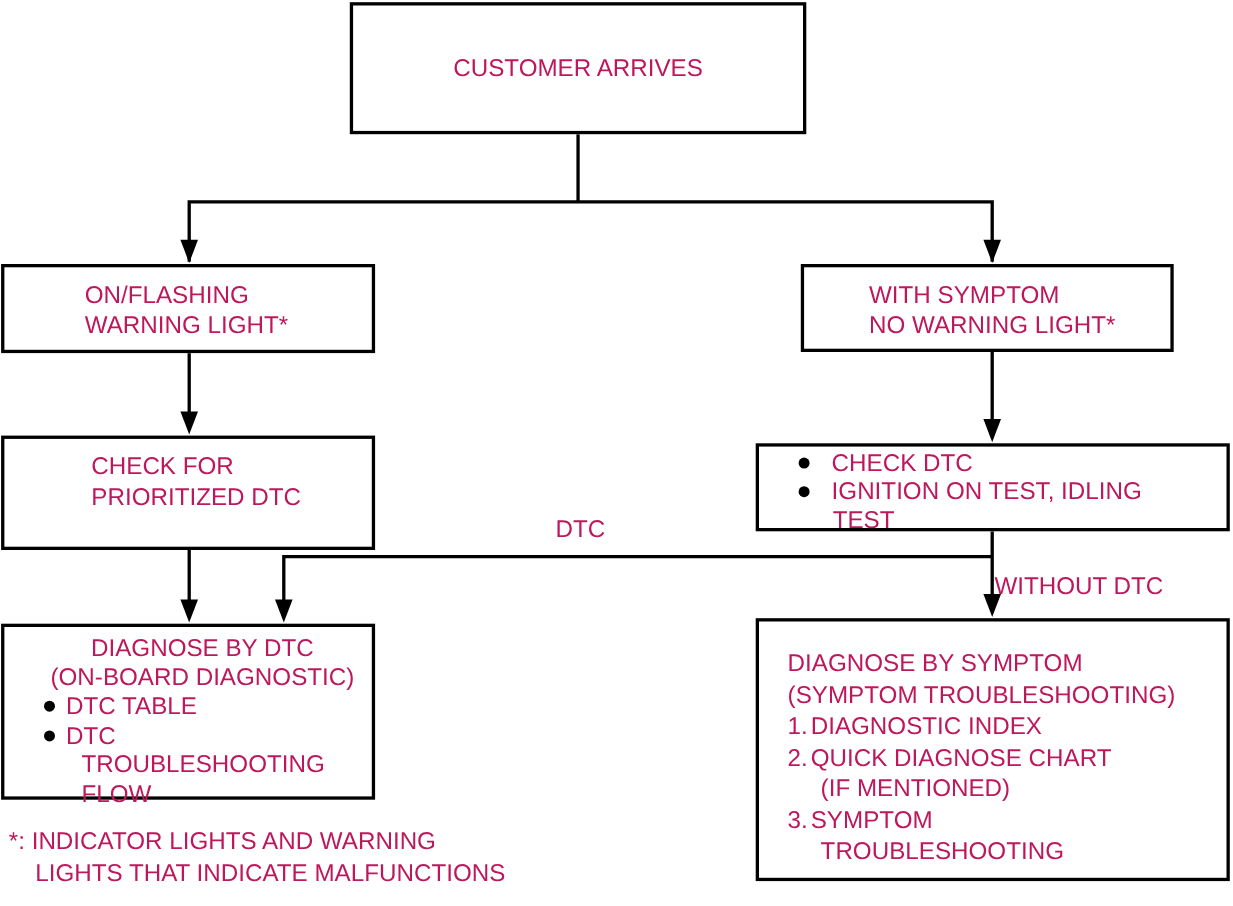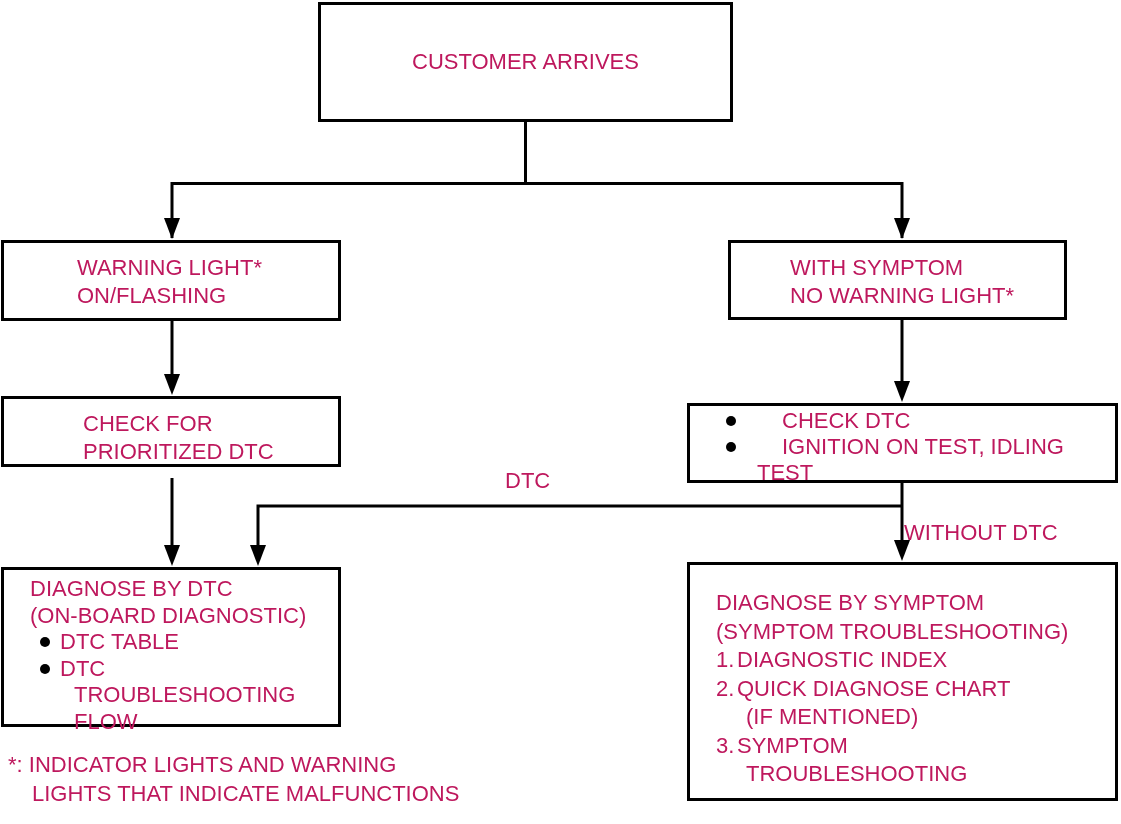--- a/index.html
+++ b/index.html
@@ -25,29 +25,29 @@
     background: #ffffff;
   }
   
   .b-customer {
     left: 318px; top: 2px; width: 415px; height: 120px;
     display: flex; align-items: center; justify-content: center;
   }
   
   .b-warning  { left: 1px;   top: 240px; width: 340px; height: 81px; padding: 11px 0 0 73px; line-height: 28px; }
   .b-nowarn   { left: 728px; top: 240px; width: 339px; height: 80px; padding: 11px 0 0 59px; line-height: 28px; }
-  .b-checkpri { left: 1px;   top: 396px; width: 340px; height: 71px; padding: 11px 0 0 79px; line-height: 28px; }
+  .b-checkpri { left: 1px;   top: 396px; width: 340px; height: 104px; padding: 11px 0 0 79px; line-height: 28px; }
   
   .b-checkdtc { left: 687px; top: 403px; width: 431px; height: 80px; padding: 2px 0 0 0; line-height: 26px; }
-  .b-checkdtc .brow  { position: relative; padding-left: 92px; }
+  .b-checkdtc .brow  { position: relative; padding-left: 66px; }
   .b-checkdtc .dot   { left: 36px; }
   .b-checkdtc .bcont { padding-left: 67px; }
   
   .b-diagdtc { left: 1px; top: 567px; width: 340px; height: 160px; padding: 6px 0 0 0; line-height: 26.5px; }
-  .b-diagdtc .title { padding-left: 26px; }
+  .b-diagdtc .title { padding-left: 26px; text-align: center; }
   .b-diagdtc .brow  { position: relative; padding-left: 56px; }
   .b-diagdtc .dot   { left: 36px; }
   .b-diagdtc .bcont { padding-left: 70px; }
   
   .b-diagsym { left: 687px; top: 562px; width: 431px; height: 239px; padding: 24px 0 0 26px; line-height: 28.5px; }
   .b-diagsym .marker { display: inline-block; width: 21px; }
   .b-diagsym .ncont  { padding-left: 30px; }
   
   .dot {
     position: absolute;
@@ -88,22 +88,22 @@
       <polygon points="250,545 266,545 258,566"></polygon>
       <polygon points="164,545 180,545 172,566"></polygon>
     </g>
   </svg>
 
   <div class="box b-customer">
     <span>CUSTOMER ARRIVES</span>
   </div>
 
   <div class="box b-warning">
+    <div>ON/FLASHING</div>
     <div>WARNING LIGHT*</div>
-    <div>ON/FLASHING</div>
   </div>
 
   <div class="box b-nowarn">
     <div>WITH SYMPTOM</div>
     <div>NO WARNING LIGHT*</div>
   </div>
 
   <div class="box b-checkpri">
     <div>CHECK FOR</div>
     <div>PRIORITIZED DTC</div>

